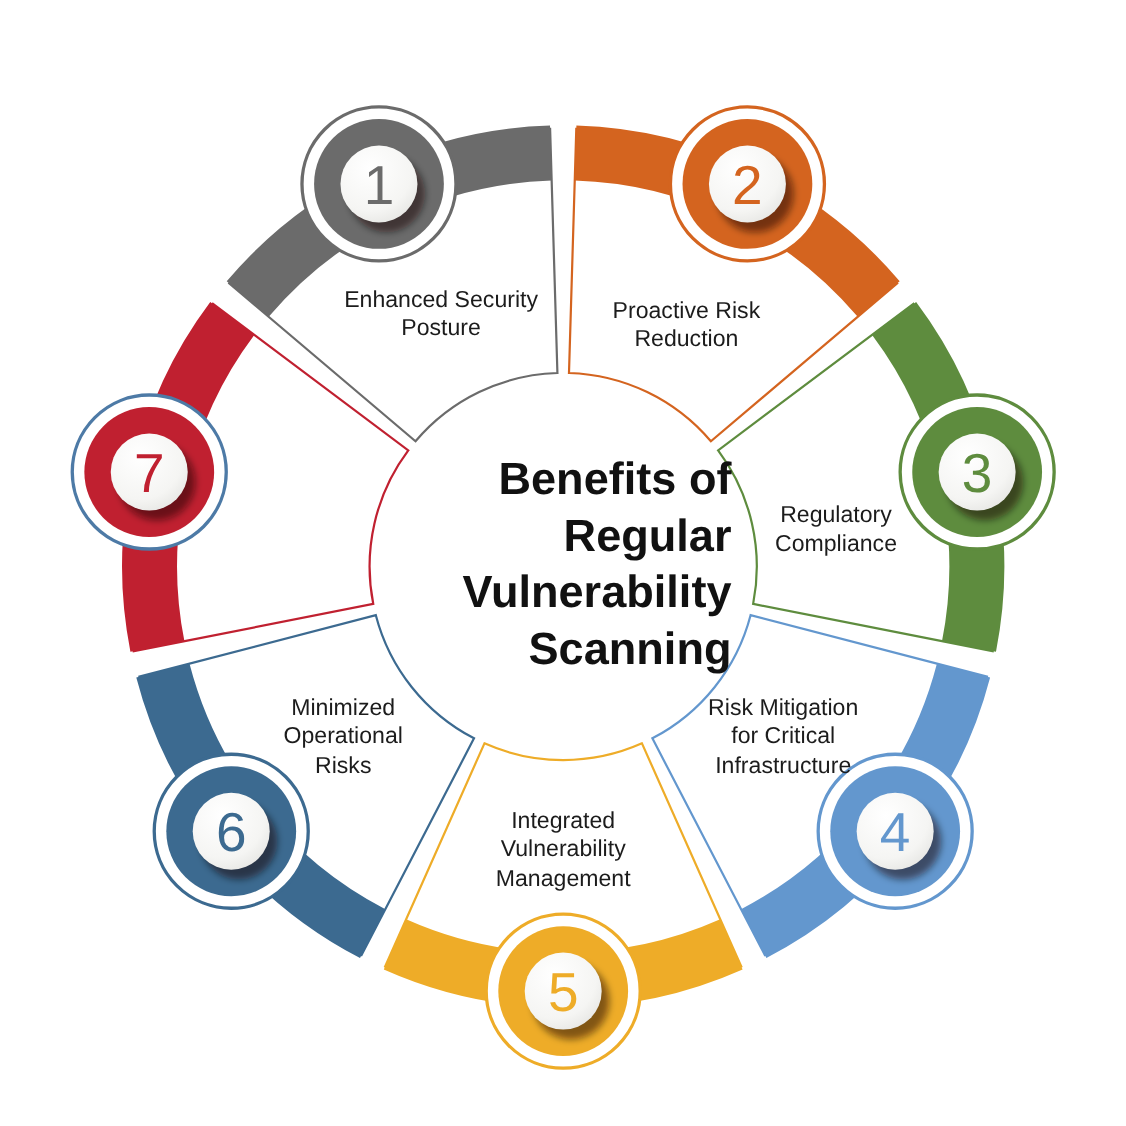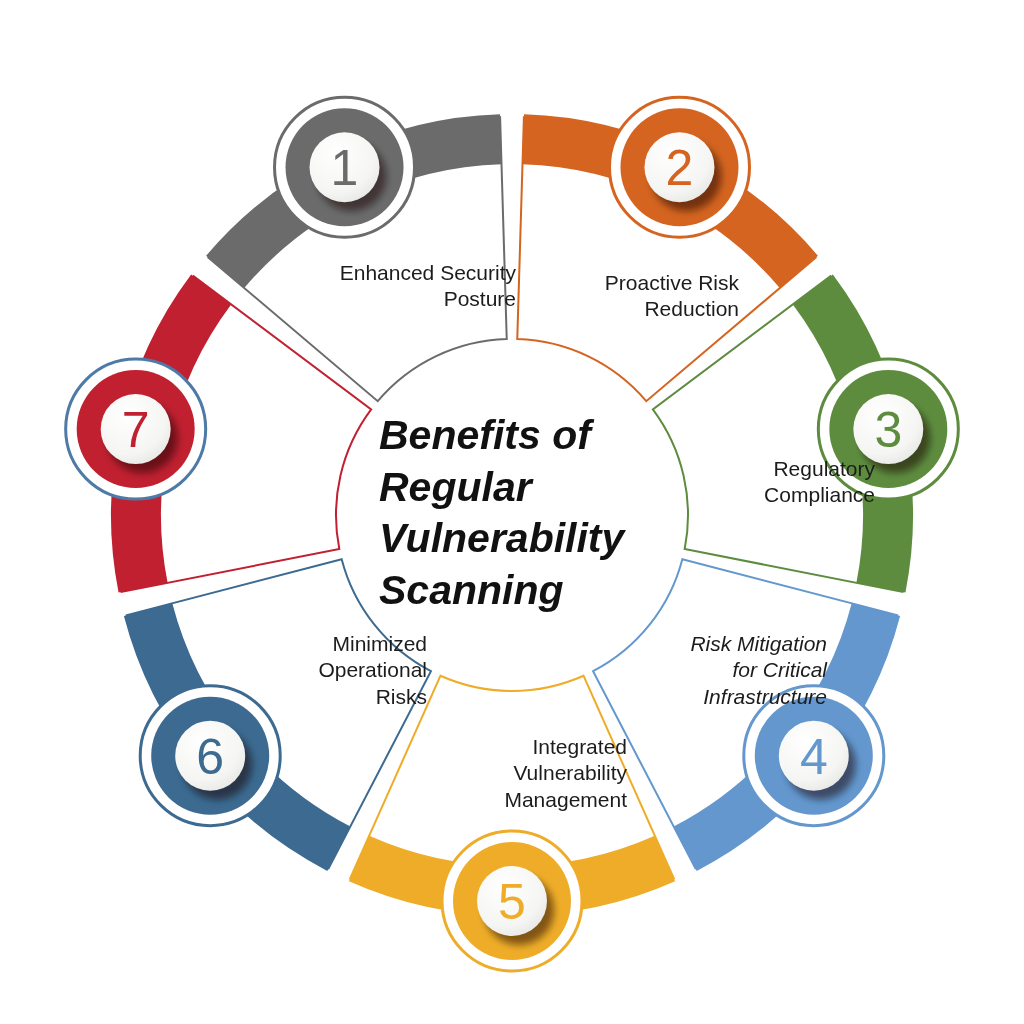--- a/index.html
+++ b/index.html
@@ -3,40 +3,39 @@
 <meta charset="utf-8">
 <style>
   html, body { margin: 0; padding: 0; background: #ffffff; }
   body { width: 1024px; height: 1024px; position: relative; overflow: hidden;
          font-family: "Liberation Sans", sans-serif; }
   #stage { position: absolute; left: 0; top: 0; width: 1024px; height: 1024px; }
   #wheel-svg { position: absolute; left: 0; top: 0; }
   .seg-label {
     position: absolute;
     transform: translate(-50%, -50%);
-    text-align: right;
+    text-align: center;
     font-size: 21px;
     line-height: 1.25;
     color: #1c1c1c;
     white-space: pre-line;
     width: 230px;
   }
   .center-title {
     position: absolute;
-    left: 544px; top: 513px;
+    left: 500px; top: 513px;
     transform: translate(-50%, -50%);
-    text-align: left;
+    text-align: right;
     font-size: 41px;
     font-weight: bold;
     line-height: 1.26;
     color: #111111;
     white-space: pre-line;
     width: 330px;
     letter-spacing: 0px;
-    font-style: italic;
   }
 </style>
 </head>
 <body>
 
 <div id="stage">
 
   <svg id="wheel-svg" width="1024" height="1024" viewBox="0 0 1024 1024">
     <defs>
       <radialGradient id="discGrad" cx="38%" cy="30%" r="85%">
@@ -116,21 +115,21 @@
         </g>
       </g>
   </svg>
 
   <div class="seg-label" style="left:401px; top:286px;">Enhanced Security
 Posture</div>
   <div class="seg-label" style="left:624px; top:296px;">Proactive Risk
 Reduction</div>
   <div class="seg-label" style="left:760px; top:459px;margin-top:23px;">Regulatory
 Compliance</div>
-  <div class="seg-label" style="left:712px; top:670px;font-style:italic;">Risk Mitigation
+  <div class="seg-label" style="left:712px; top:670px;">Risk Mitigation
 for Critical
 Infrastructure</div>
   <div class="seg-label" style="left:512px; top:773px;">Integrated
 Vulnerability
 Management</div>
   <div class="seg-label" style="left:312px; top:670px;">Minimized
 Operational
 Risks</div>
 
   <div class="center-title">Benefits of

